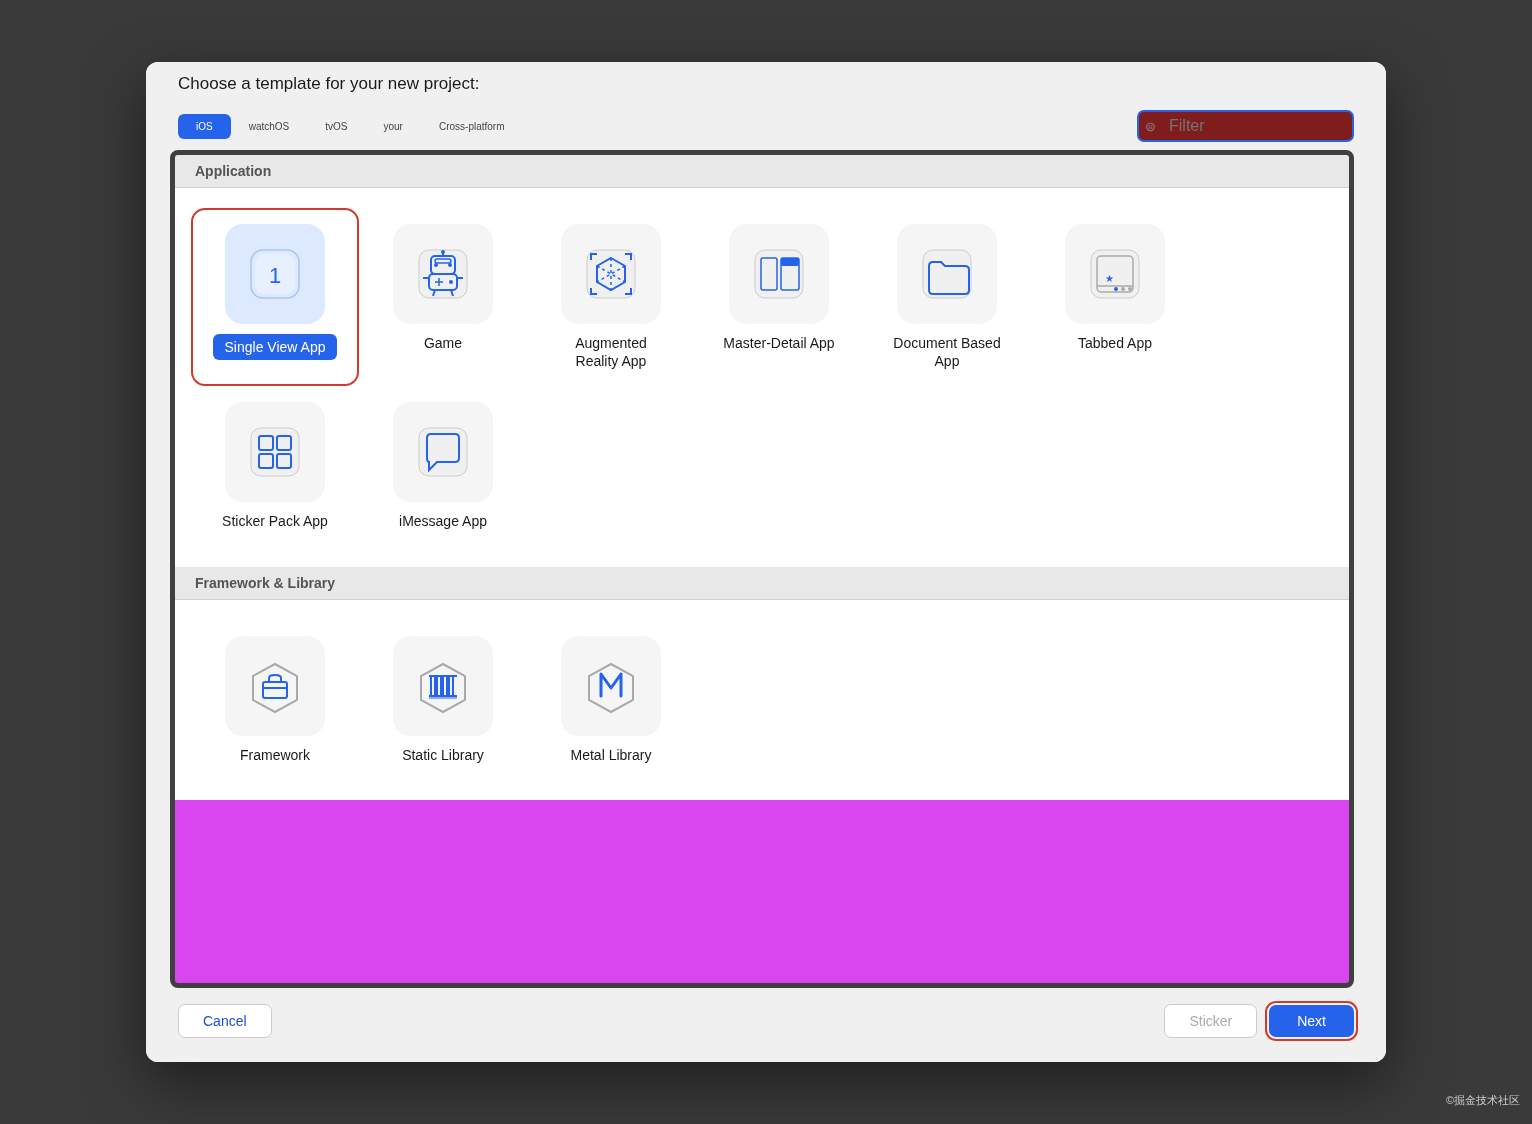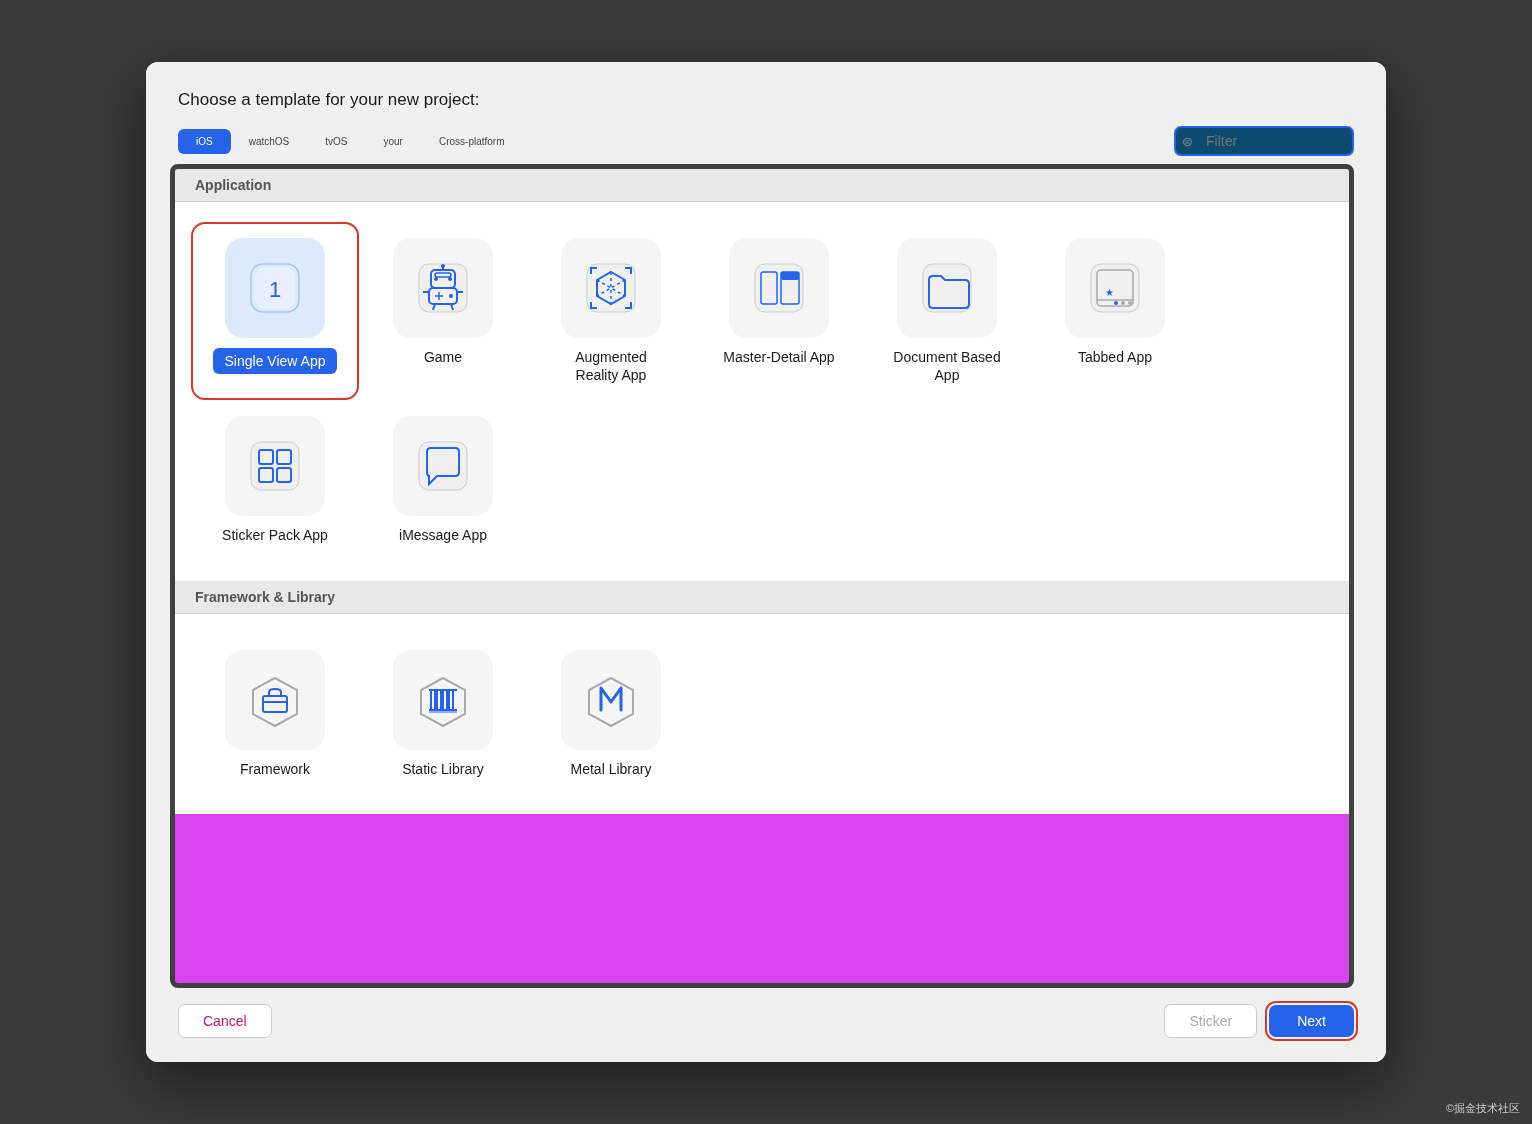--- a/index.html
+++ b/index.html
@@ -16,21 +16,21 @@
       background: #f0f0f0;
       border-radius: 12px;
       width: 1240px;
       height: 1000px;
       display: flex;
       flex-direction: column;
       overflow: hidden;
       box-shadow: 0 20px 60px rgba(0,0,0,0.5);
     }
     .dialog-header {
-      padding: 28px 32px 16px 32px;
+      padding: 12px 32px 16px 32px;
       background: #f0f0f0;
     }
     .dialog-title {
       font-size: 17px;
       font-weight: 400;
       color: #1a1a1a;
     }
     .tab-bar {
       display: flex;
       align-items: center;
@@ -58,24 +58,24 @@
       color: white;
       font-weight: 500;
     }
     .filter-input-wrap {
       position: relative;
     }
     .filter-input {
       border: 2px solid #2563eb;
       border-radius: 7px;
       padding: 5px 12px 5px 30px;
-      font-size: 14px;
+      font-size: 16px;
       color: #aaa;
-      background: #0c4a6e;
-      width: 180px;
+      background: #7f1d1d;
+      width: 217px;
       outline: none;
     }
     .filter-icon {
       position: absolute;
       left: 8px;
       top: 50%;
       transform: translateY(-50%);
       color: #888;
       font-size: 13px;
     }
@@ -153,21 +153,21 @@
       gap: 12px;
       align-items: center;
     }
     .btn-cancel {
       background: white;
       border: 1px solid #ccc;
       border-radius: 7px;
       padding: 8px 24px;
       font-size: 14px;
       cursor: pointer;
-      color: #be185d;
+      color: #1d4ed8;
     }
     .btn-previous {
       background: white;
       border: 1px solid #ccc;
       border-radius: 7px;
       padding: 8px 24px;
       font-size: 14px;
       cursor: pointer;
       color: #aaa;
     }
@@ -178,21 +178,21 @@
       padding: 8px 28px;
       font-size: 14px;
       font-weight: 500;
       cursor: pointer;
       color: white;
       outline: 2px solid #d0392b;
       outline-offset: 2px;
     }
     .watermark {
       position: absolute;
-      bottom: 8px;
+      bottom: 16px;
       right: 12px;
       font-size: 11px;
       color: #ccc;
     }
     
     .icon-svg {
       width: 56px;
       height: 56px;
     }
   </style>

